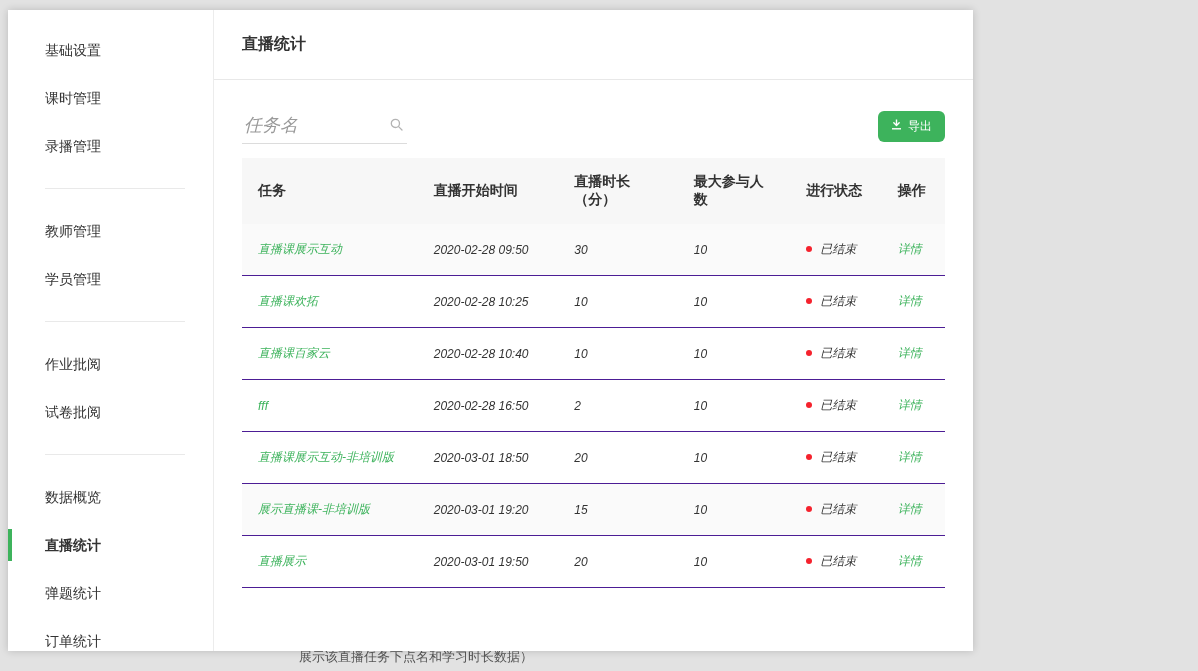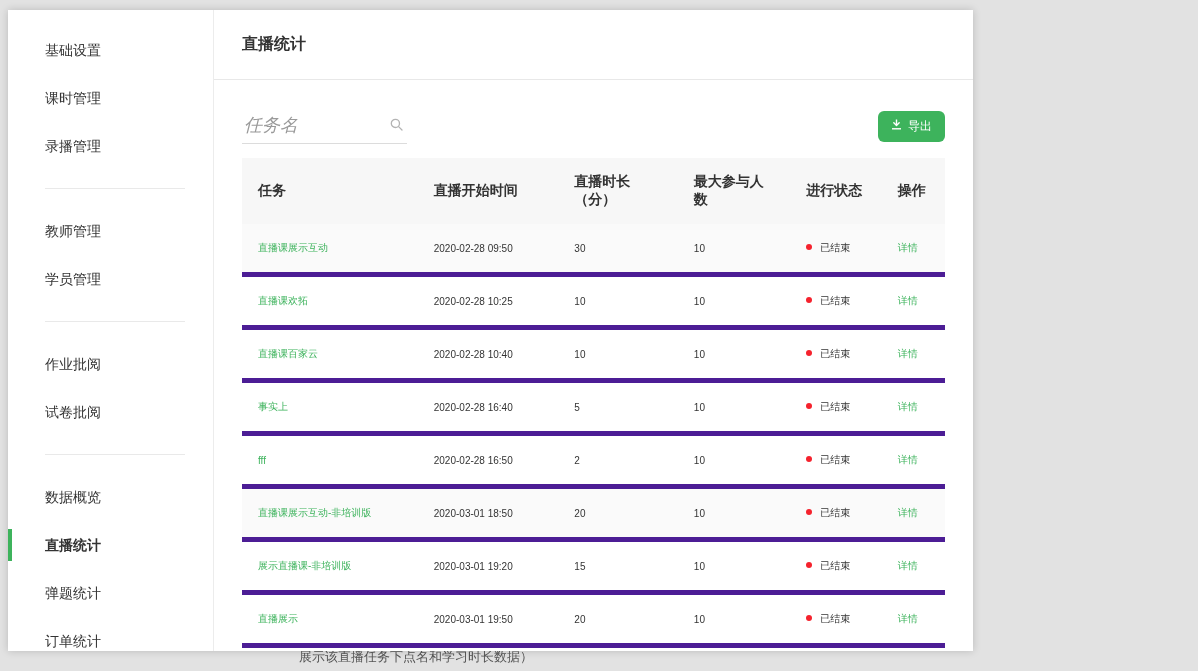--- a/index.html
+++ b/index.html
@@ -95,23 +95,23 @@
   col.c1{width:25%} col.c2{width:20%} col.c3{width:17%}
   col.c4{width:16%} col.c5{width:13%} col.c6{width:9%}
   thead th {
     background:#f7f7f7;
     text-align:left;
     font-size:14px; font-weight:bold; color:#333;
     padding:15px 16px;
   }
   tbody td {
     padding:17px 16px;
-    font-size:10px; color:#333;
-    border-bottom:5px solid #4c1d95;
-    white-space:nowrap; overflow:hidden; text-overflow:ellipsis;
+    font-size:12px; color:#333;
+    border-bottom:1px solid #4c1d95;
+    white-space:nowrap; overflow:hidden; text-overflow:ellipsis;font-style:italic;
   }
   tbody tr:nth-child(1), tbody tr:nth-child(6) { background:#fafafa; }
   a.task-link, a.detail-link { color:var(--green); text-decoration:none; cursor:pointer; }
   .dot {
     display:inline-block; width:6px; height:6px; border-radius:50%;
     background:var(--red); margin-right:8px; vertical-align:1px;
   }
 </style>
 </head>
 <body>
@@ -205,28 +205,20 @@
             </tr>
             <tr>
               <td><a class="task-link">直播课百家云</a></td>
               <td>2020-02-28 10:40</td>
               <td>10</td>
               <td>10</td>
               <td><span class="dot"></span>已结束</td>
               <td><a class="detail-link">详情</a></td>
             </tr>
             <tr>
-              <td><a class="task-link">事实上</a></td>
-              <td>2020-02-28 16:40</td>
-              <td>5</td>
-              <td>10</td>
-              <td><span class="dot"></span>已结束</td>
-              <td><a class="detail-link">详情</a></td>
-            </tr>
-            <tr>
               <td><a class="task-link">fff</a></td>
               <td>2020-02-28 16:50</td>
               <td>2</td>
               <td>10</td>
               <td><span class="dot"></span>已结束</td>
               <td><a class="detail-link">详情</a></td>
             </tr>
             <tr>
               <td><a class="task-link">直播课展示互动-非培训版</a></td>
               <td>2020-03-01 18:50</td>

